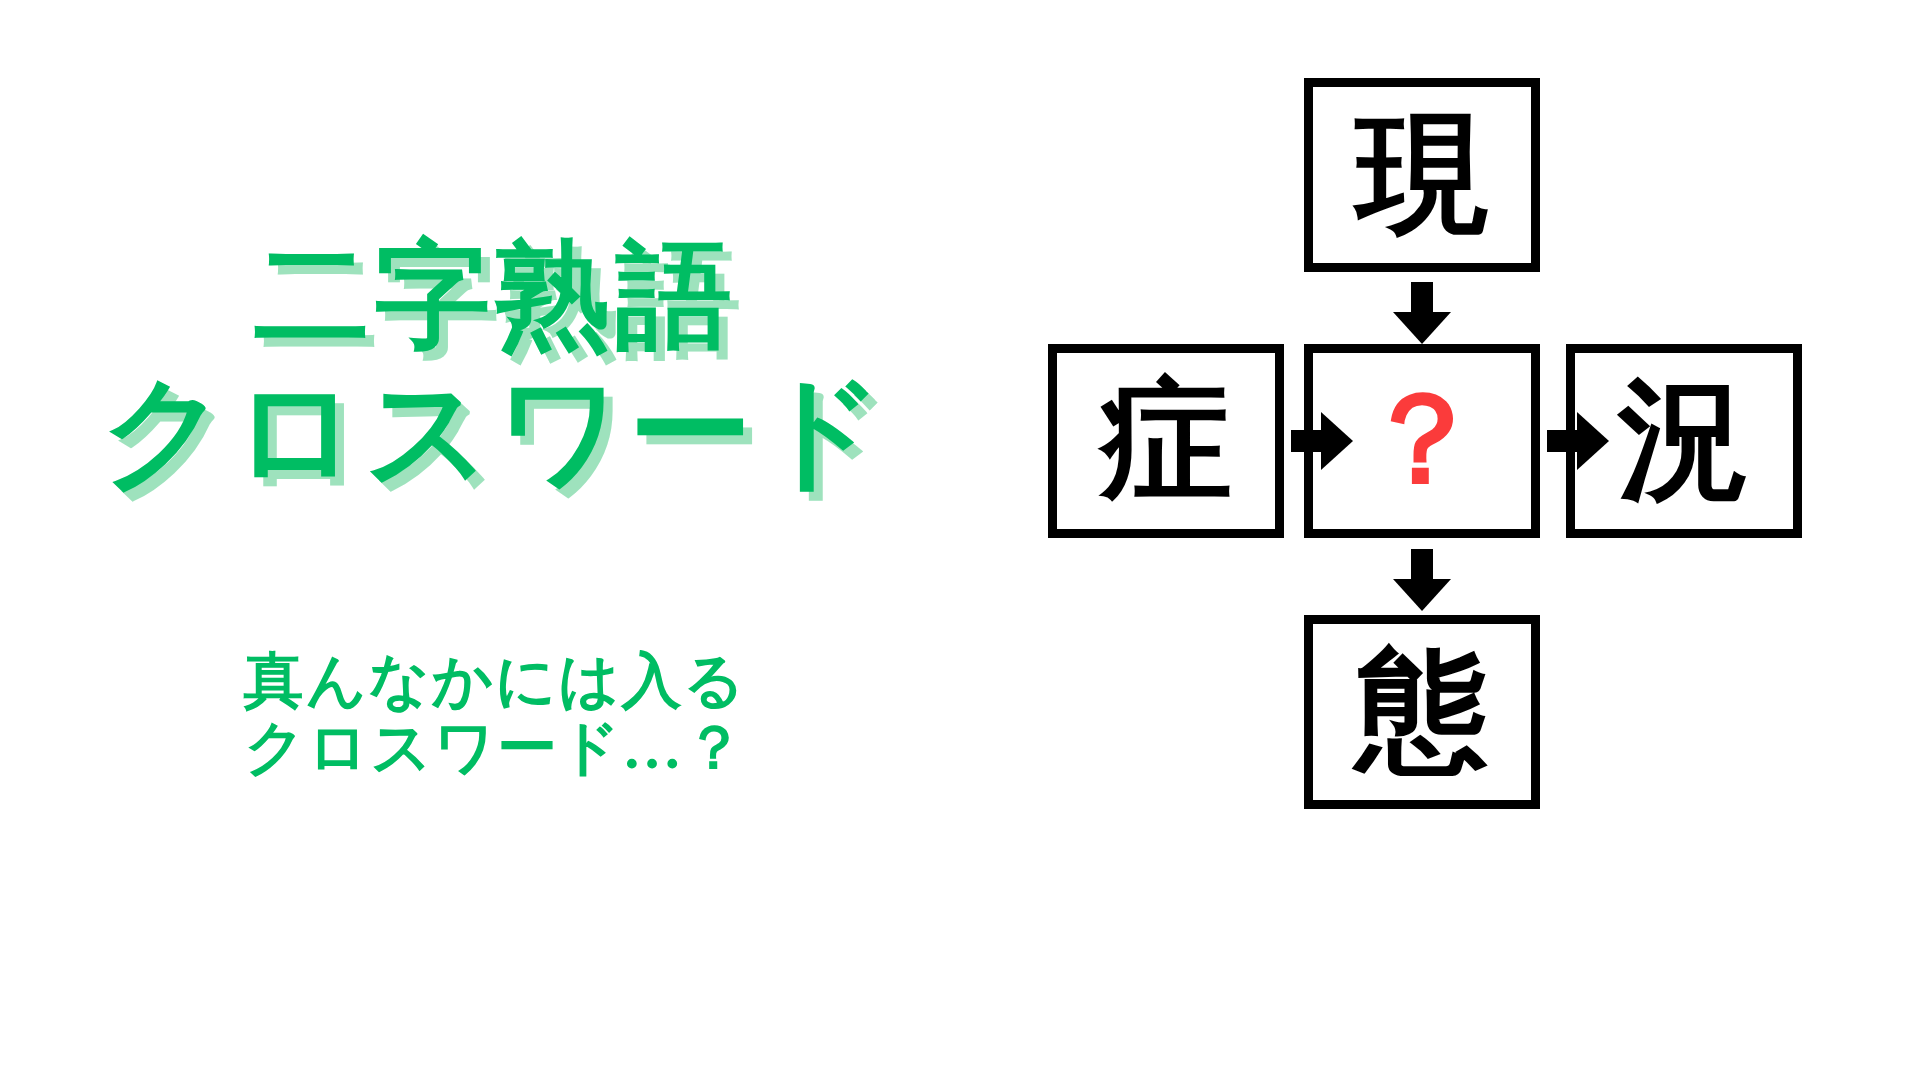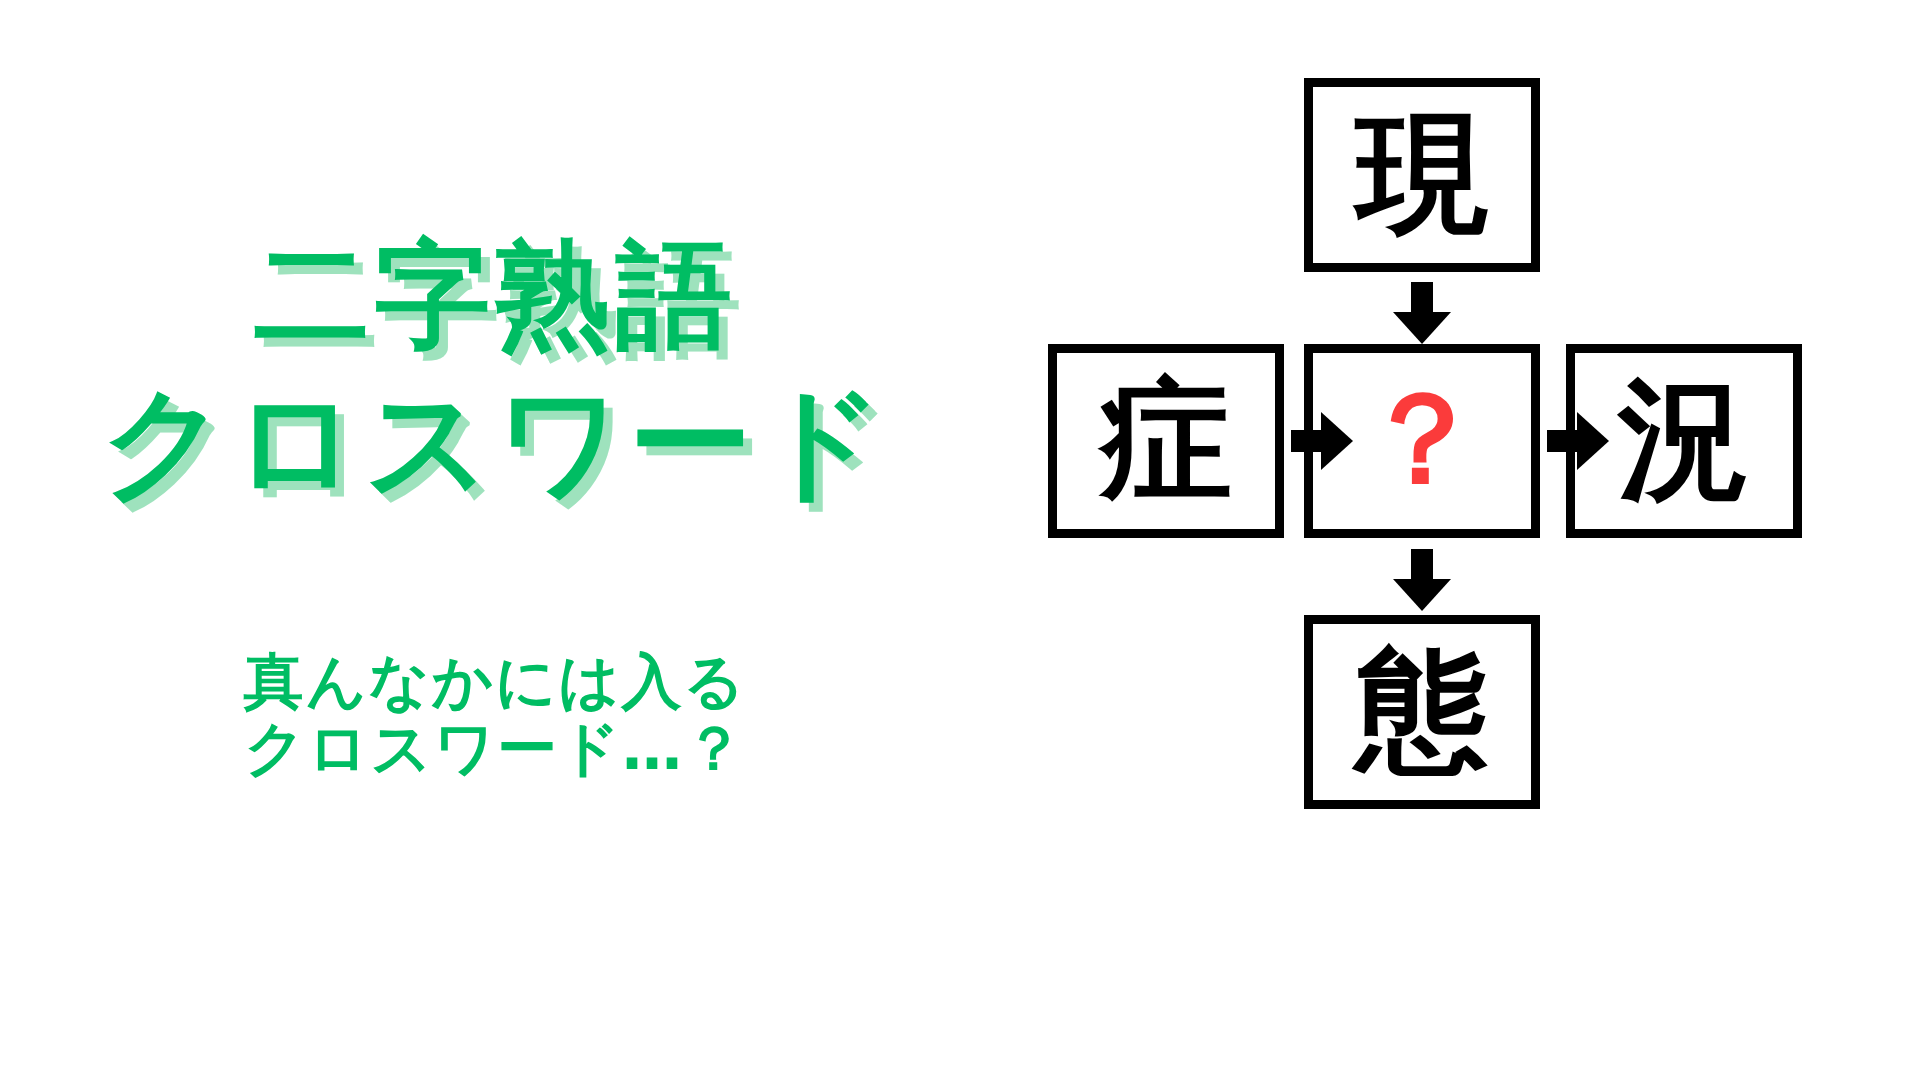--- a/index.html
+++ b/index.html
@@ -32,28 +32,29 @@
 
   .title-line {
     font-weight: 700;
     color: #00bd63;
     letter-spacing: 0.04em;
     line-height: 1.08;
     white-space: nowrap;
     text-shadow: 9px 9px 0 #9ee2bd;
   }
   .title-line-1 { font-size: 116px; }
-  .title-line-2 { font-size: 124px; margin-top: 19px; }
+  .title-line-2 { font-size: 124px; margin-top: 8px; }
 
   .subtitle-block {
     position: absolute;
     left: 0;
     top: 648px;
     width: 990px;
     text-align: center;
+    font-family: Liberation Serif, serif;
   }
   .subtitle-line {
     font-weight: 700;
     color: #00bd63;
     font-size: 60px;
     line-height: 1.12;
     letter-spacing: 0.03em;
     white-space: nowrap;
   }
 

